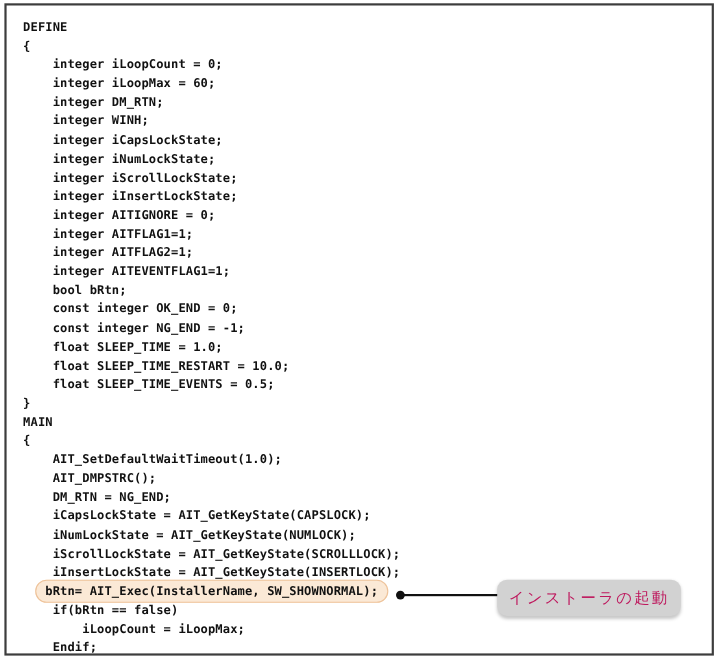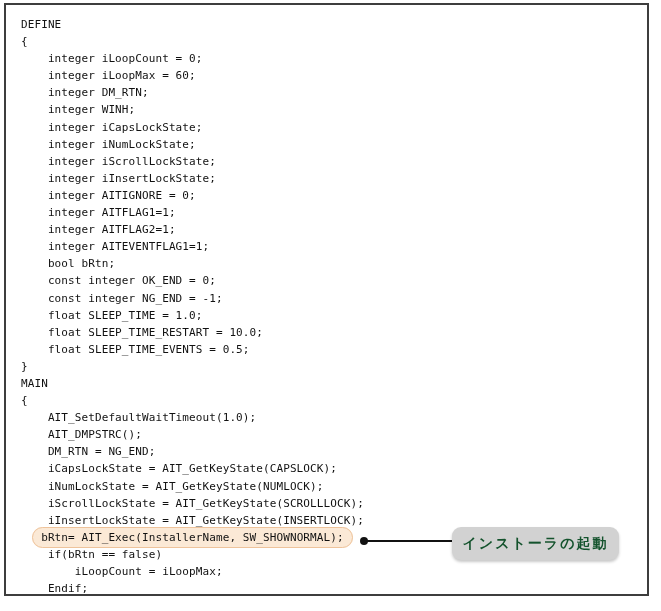--- a/index.html
+++ b/index.html
@@ -19,21 +19,21 @@
   .frame{
     position:absolute;left:4px;top:3px;width:645px;height:593px;
     box-sizing:border-box;border:2px solid var(--frame-border);
     background:#ffffff;
   }
   .code{
     position:absolute;left:21px;top:16px;
     font-size:11px;line-height:17.1px;color:var(--code-color);
     white-space:pre;letter-spacing:0.1px;
   }
-  .code-line{height:17.1px;}
+  .code-line{height:17.1px;font-weight:bold;}
   .hl-pill{
     background:var(--hl-fill);
     border:1px solid var(--hl-border);
     border-radius:11px;
     padding:3px 8px 3px 8px;
     margin:0 -9px 0 -9px;
   }
   .connector-line{
     position:absolute;left:366px;top:540px;width:87px;height:2px;
     background:var(--connector);
@@ -41,21 +41,21 @@
   .connector-bullet{
     position:absolute;left:360px;top:537px;width:8px;height:8px;
     border-radius:50%;background:var(--connector);
   }
   .annotation-label{
     position:absolute;left:452px;top:527px;width:167px;height:33px;
     box-sizing:border-box;background:var(--label-bg);border-radius:9px;
     display:flex;align-items:center;justify-content:center;
     box-shadow:0 2px 3px rgba(0,0,0,0.22);
     font-family:"DejaVu Sans","Liberation Sans",sans-serif;
-    font-size:14px;font-weight:bold;letter-spacing:2px;color:#14532d;
+    font-size:14px;font-weight:normal;letter-spacing:2px;color:#be185d;
     white-space:nowrap;
   }
 </style>
 </head>
 <body>
 
 <div class="frame"></div>
 
 <div class="code"><div class="code-line">DEFINE</div><div class="code-line">{</div><div class="code-line">    integer iLoopCount = 0;</div><div class="code-line">    integer iLoopMax = 60;</div><div class="code-line">    integer DM_RTN;</div><div class="code-line">    integer WINH;</div><div class="code-line">    integer iCapsLockState;</div><div class="code-line">    integer iNumLockState;</div><div class="code-line">    integer iScrollLockState;</div><div class="code-line">    integer iInsertLockState;</div><div class="code-line">    integer AITIGNORE = 0;</div><div class="code-line">    integer AITFLAG1=1;</div><div class="code-line">    integer AITFLAG2=1;</div><div class="code-line">    integer AITEVENTFLAG1=1;</div><div class="code-line">    bool bRtn;</div><div class="code-line">    const integer OK_END = 0;</div><div class="code-line">    const integer NG_END = -1;</div><div class="code-line">    float SLEEP_TIME = 1.0;</div><div class="code-line">    float SLEEP_TIME_RESTART = 10.0;</div><div class="code-line">    float SLEEP_TIME_EVENTS = 0.5;</div><div class="code-line">}</div><div class="code-line">MAIN</div><div class="code-line">{</div><div class="code-line">    AIT_SetDefaultWaitTimeout(1.0);</div><div class="code-line">    AIT_DMPSTRC();</div><div class="code-line">    DM_RTN = NG_END;</div><div class="code-line">    iCapsLockState = AIT_GetKeyState(CAPSLOCK);</div><div class="code-line">    iNumLockState = AIT_GetKeyState(NUMLOCK);</div><div class="code-line">    iScrollLockState = AIT_GetKeyState(SCROLLLOCK);</div><div class="code-line">    iInsertLockState = AIT_GetKeyState(INSERTLOCK);</div><div class="code-line">   <span class="hl-pill">bRtn= AIT_Exec(InstallerName, SW_SHOWNORMAL);</span></div><div class="code-line">    if(bRtn == false)</div><div class="code-line">        iLoopCount = iLoopMax;</div><div class="code-line">    Endif;</div></div>
 

